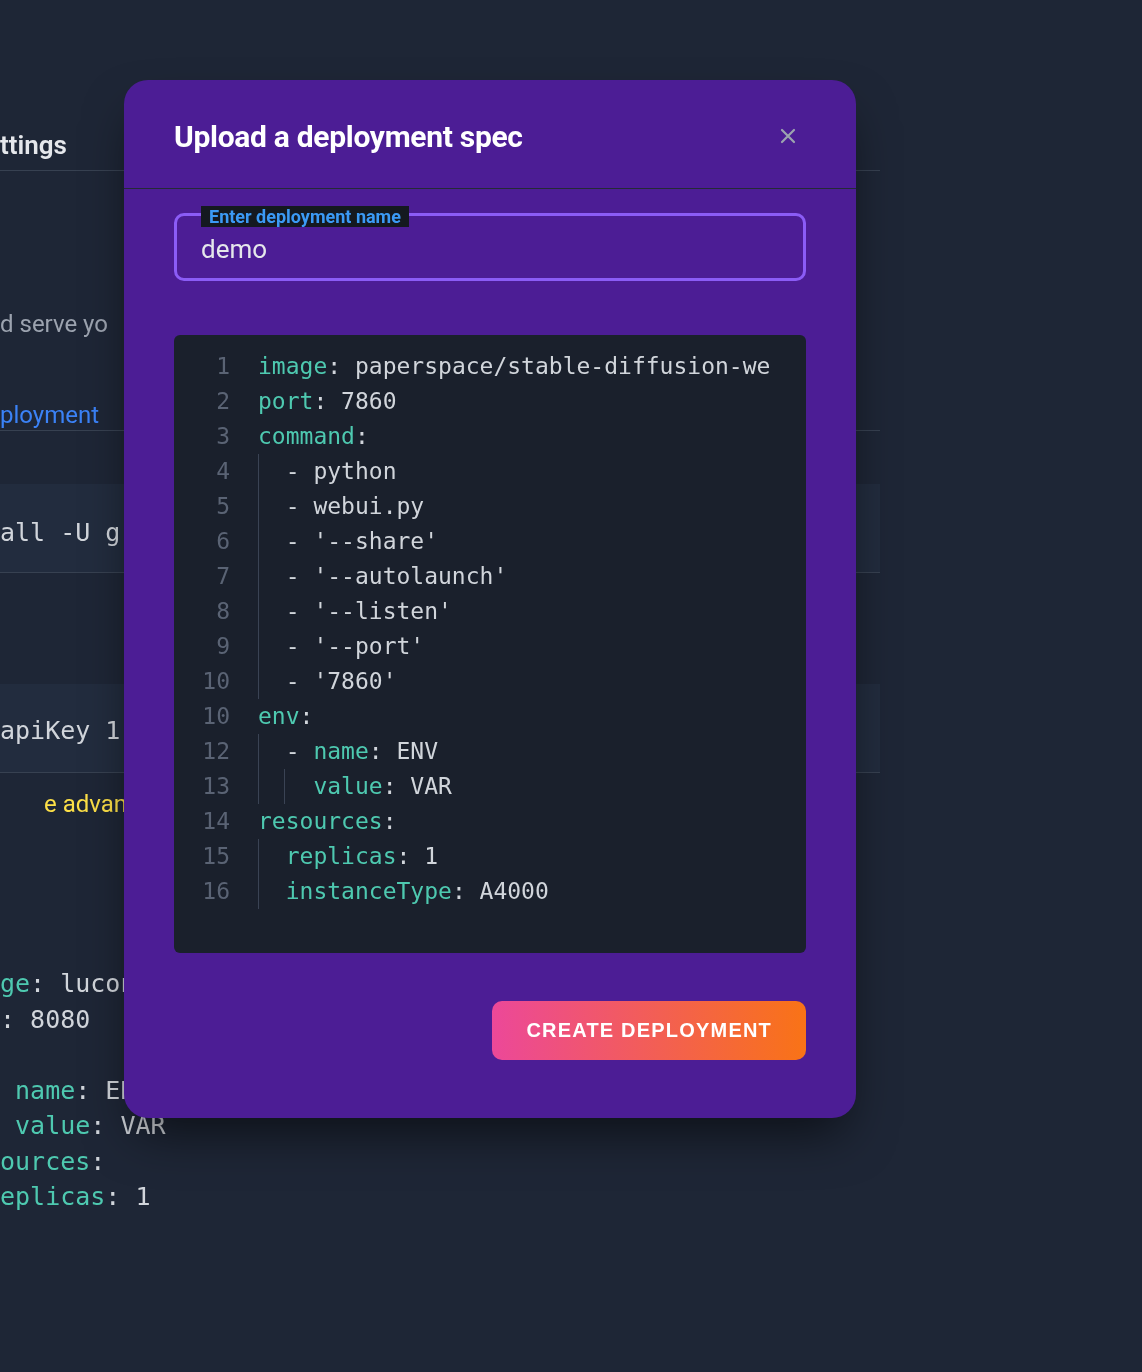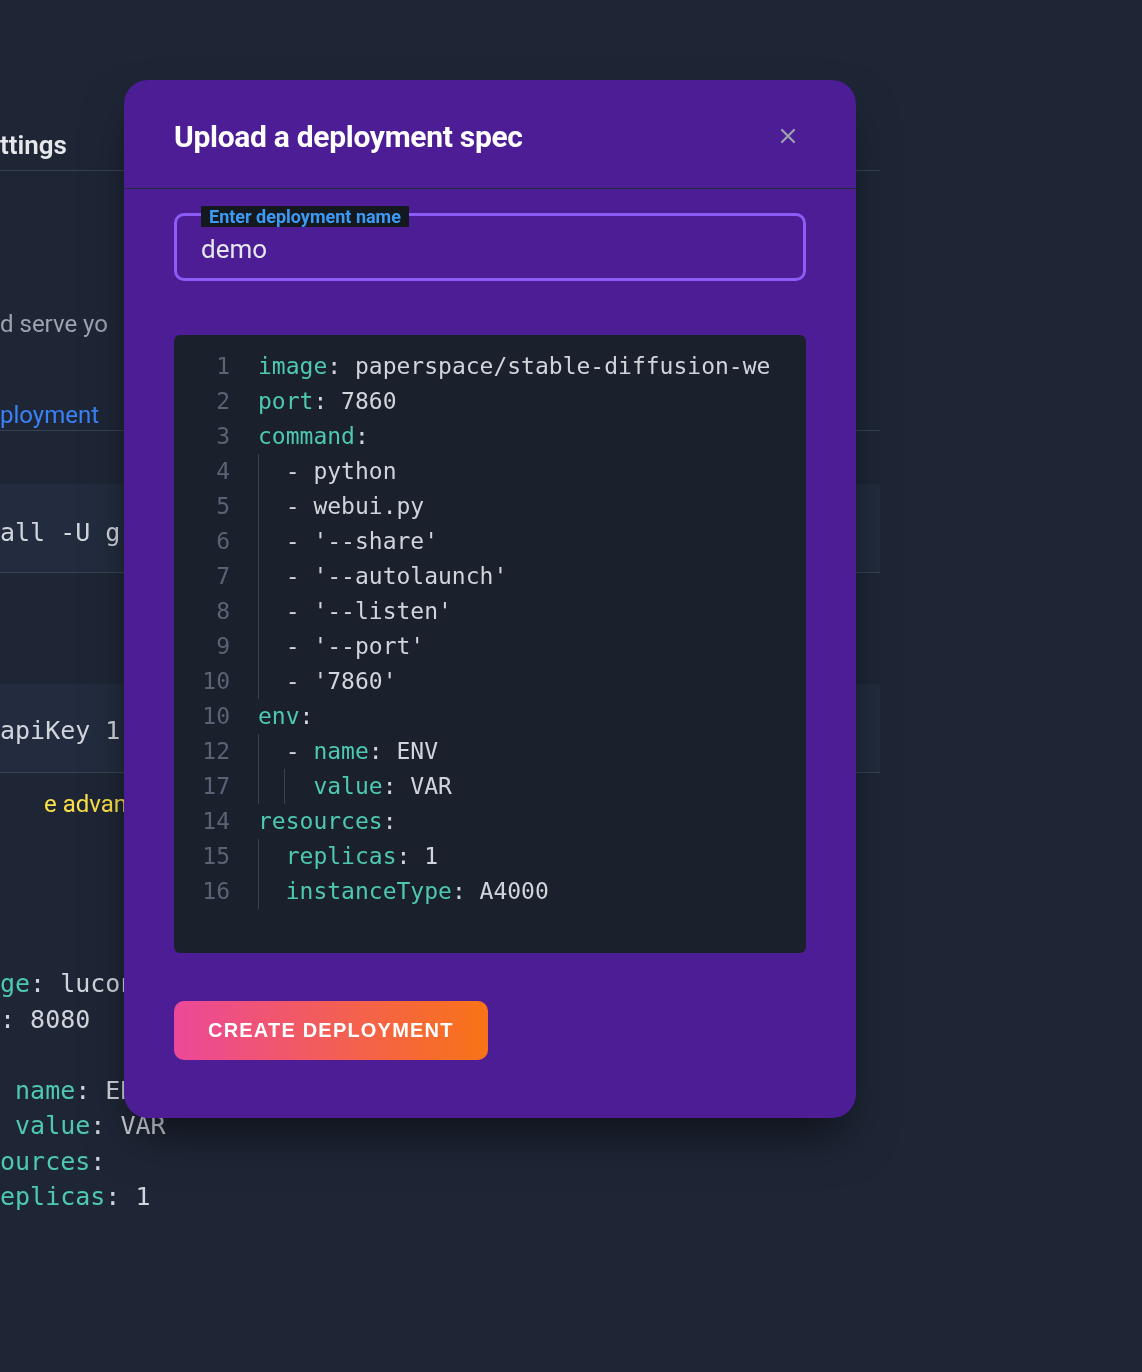--- a/index.html
+++ b/index.html
@@ -39,21 +39,21 @@
 .editor-inner { display:flex; padding-top:14px; }
 .gutter { width:74px; text-align:right; color:#5a6374; padding:0 18px 0 0; user-select:none; }
 .gutter div { height:35px; }
 .codecol { flex:1; white-space:pre; color:#d1d5db; overflow:hidden;padding-left:10px; }
 .codecol .row { height:35px; position:relative; }
 .codecol .indent-bar { position:absolute; left:0; top:0; bottom:0; border-left:1px solid #3a4354; }
 .tok-key { color:#4ec9b0; }
 .tok-punc { color:#d1d5db; }
 .tok-val { color:#d1d5db; }
 
-.modal-footer { padding:48px 0 42px 0; display:flex; justify-content:flex-start; }
+.modal-footer { padding:48px 0 42px 0; display:flex; justify-content:flex-end; }
 .create-btn { background:linear-gradient(90deg,#ec4899 0%,#f97316 100%); color:#fff; border:none; border-radius:10px; padding:18px 34px; font-size:20px; font-weight:800; letter-spacing:.06em; cursor:pointer; }
 </style>
 </head>
 <body>
 
 <div class="bg">
   <div class="tab">ttings</div>
   <div class="tabline"></div>
   <div class="line1">d serve yo</div>
   <div class="line2">ployment</div>
@@ -98,21 +98,21 @@
             <div>3</div>
             <div>4</div>
             <div>5</div>
             <div>6</div>
             <div>7</div>
             <div>8</div>
             <div>9</div>
             <div>10</div>
             <div>10</div>
             <div>12</div>
-            <div>17</div>
+            <div>13</div>
             <div>14</div>
             <div>15</div>
             <div>16</div>
           </div>
         <div class="codecol" id="code"><div class="row"><span class="tok-key">image</span><span class="tok-punc">: </span><span class="tok-val">paperspace/stable-diffusion-we</span></div><div class="row"><span class="tok-key">port</span><span class="tok-punc">: </span><span class="tok-val">7860</span></div><div class="row"><span class="tok-key">command</span><span class="tok-punc">:</span></div><div class="row"><span class="indent-bar" style="left:0px"></span>  <span class="tok-val">- python</span></div><div class="row"><span class="indent-bar" style="left:0px"></span>  <span class="tok-val">- webui.py</span></div><div class="row"><span class="indent-bar" style="left:0px"></span>  <span class="tok-val">- '--share'</span></div><div class="row"><span class="indent-bar" style="left:0px"></span>  <span class="tok-val">- '--autolaunch'</span></div><div class="row"><span class="indent-bar" style="left:0px"></span>  <span class="tok-val">- '--listen'</span></div><div class="row"><span class="indent-bar" style="left:0px"></span>  <span class="tok-val">- '--port'</span></div><div class="row"><span class="indent-bar" style="left:0px"></span>  <span class="tok-val">- '7860'</span></div><div class="row"><span class="tok-key">env</span><span class="tok-punc">:</span></div><div class="row"><span class="indent-bar" style="left:0px"></span>  <span class="tok-val">- </span><span class="tok-key">name</span><span class="tok-punc">: </span><span class="tok-val">ENV</span></div><div class="row"><span class="indent-bar" style="left:26px"></span><span class="indent-bar" style="left:0px"></span>    <span class="tok-key">value</span><span class="tok-punc">: </span><span class="tok-val">VAR</span></div><div class="row"><span class="tok-key">resources</span><span class="tok-punc">:</span></div><div class="row"><span class="indent-bar" style="left:0px"></span>  <span class="tok-key">replicas</span><span class="tok-punc">: </span><span class="tok-val">1</span></div><div class="row"><span class="indent-bar" style="left:0px"></span>  <span class="tok-key">instanceType</span><span class="tok-punc">: </span><span class="tok-val">A4000</span></div></div>
       </div>
     </div>
     <div class="modal-footer">
       <button class="create-btn">CREATE DEPLOYMENT</button>
     </div>

